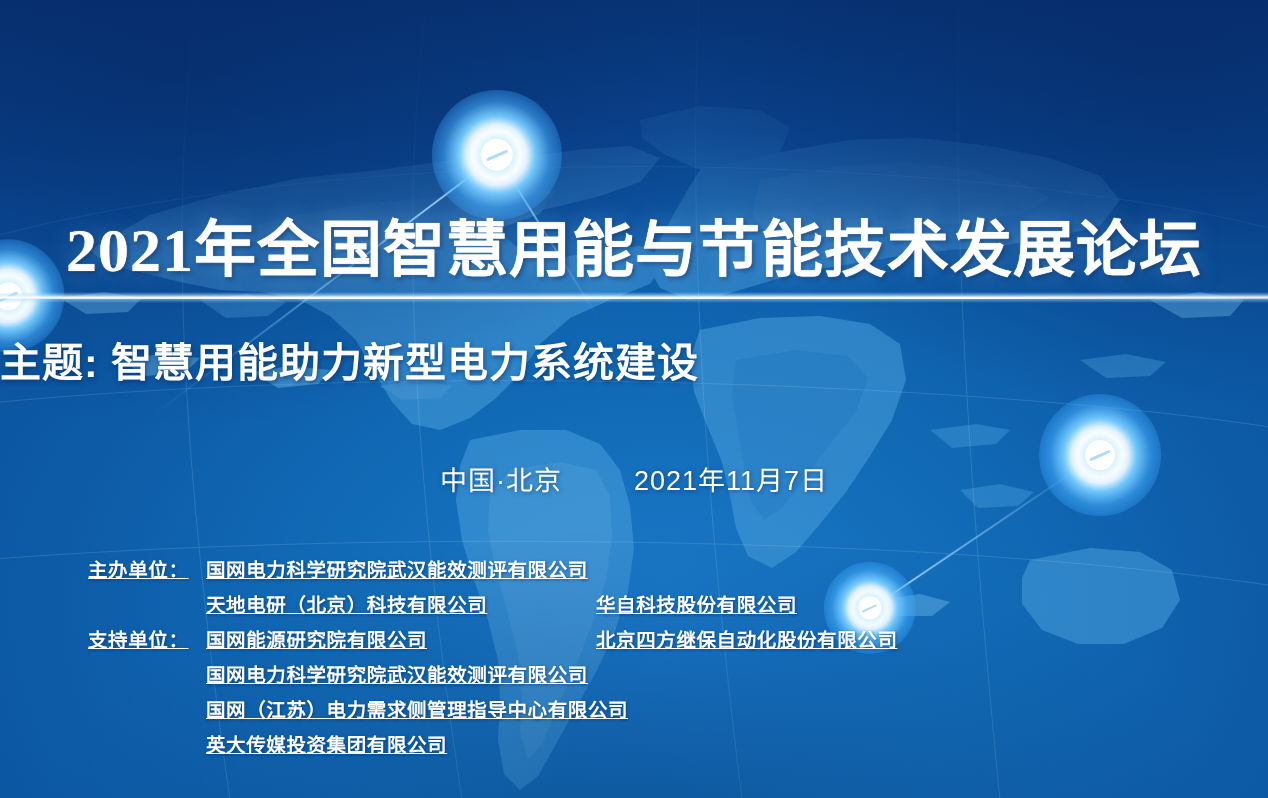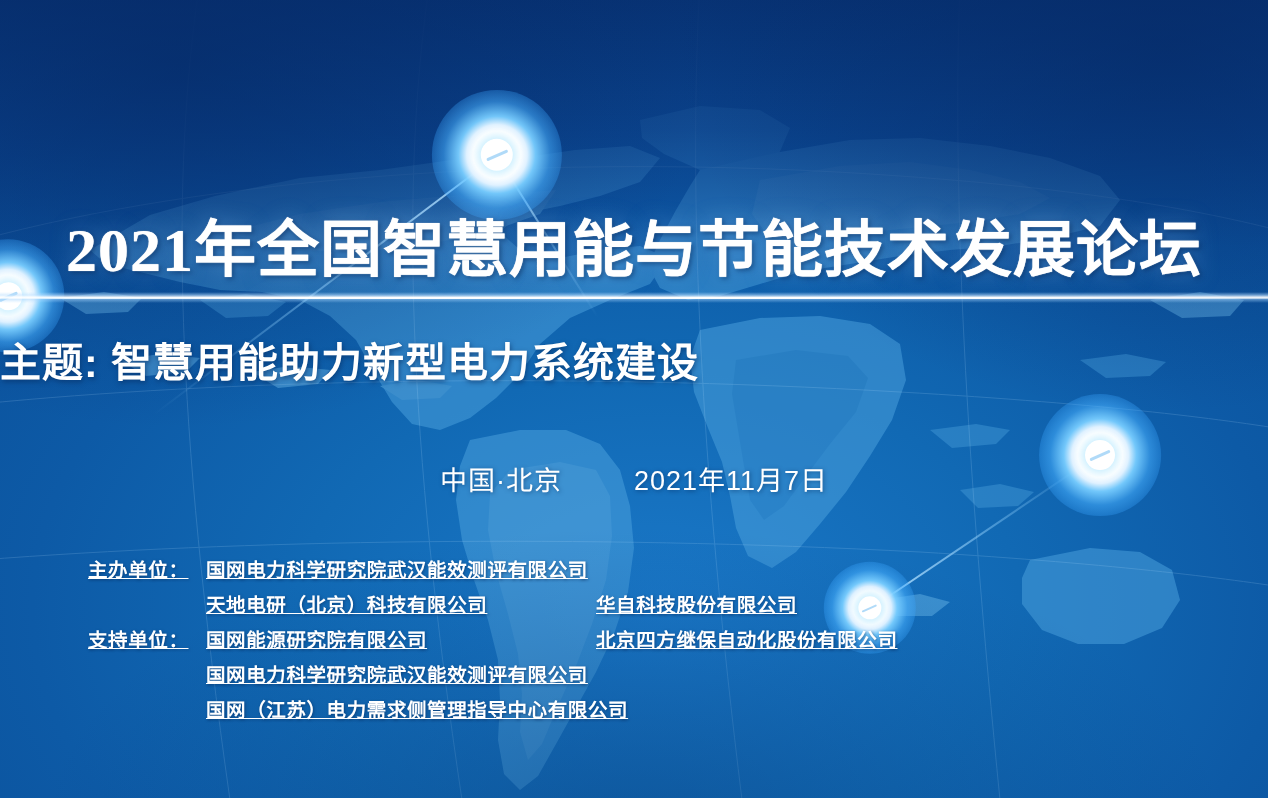--- a/index.html
+++ b/index.html
@@ -343,16 +343,19 @@
       </div>
 
       <div class="org-line org-indent">
         <span>国网电力科学研究院武汉能效测评有限公司</span>
       </div>
 
       <div class="org-line org-indent">
         <span>国网（江苏）电力需求侧管理指导中心有限公司</span>
       </div>
 
+      <div class="org-line org-indent">
+        <span>英大传媒投资集团有限公司</span>
+      </div>
 
     </div>
   </div>
 </div>
 
 </body></html>

